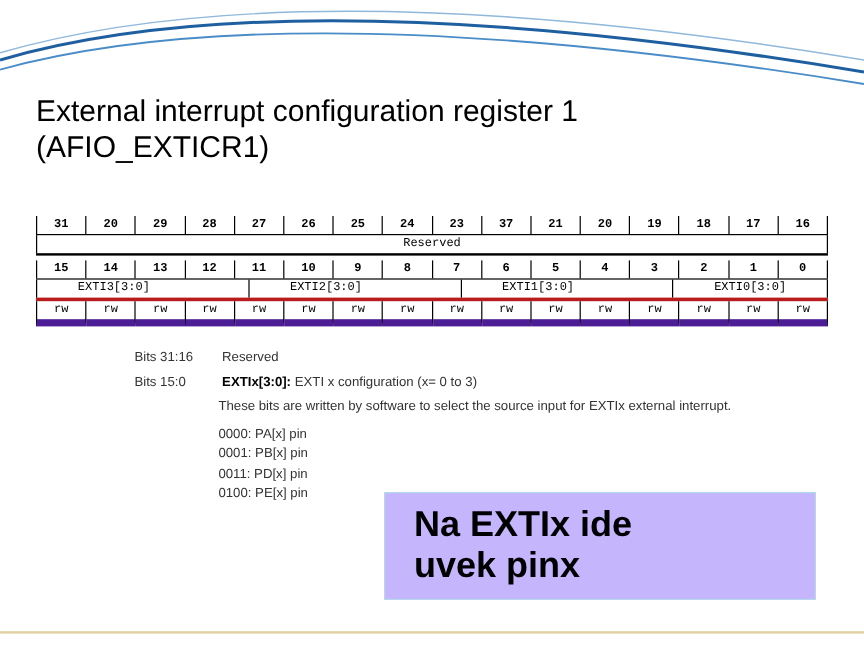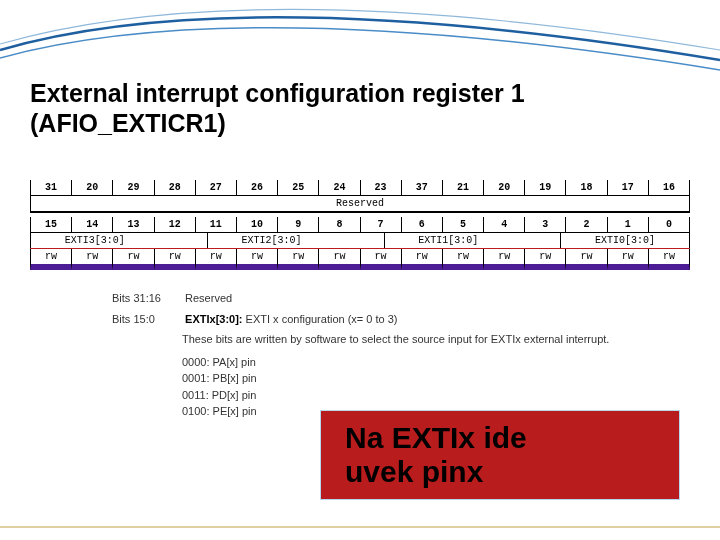--- a/index.html
+++ b/index.html
@@ -1,36 +1,36 @@
 <!DOCTYPE html>
 <html><head>
 <meta charset="utf-8">
 <style>
   * { margin: 0; padding: 0; box-sizing: border-box; }
   body { width: 720px; height: 540px; background: #fff; font-family: Arial, sans-serif; position: relative; overflow: hidden; }
   .swoosh { position: absolute; top: 0; left: 0; width: 720px; height: 80px; pointer-events: none; }
-  .title { position: absolute; top: 78px; left: 30px; font-family: "Trebuchet MS", "Segoe UI", sans-serif; font-size: 25px; color: #000; line-height: 1.2; font-weight: bold; }
+  .title { position: absolute; top: 78px; left: 30px; font-family: "Trebuchet MS", "Segoe UI", sans-serif; font-size: 25px; color: #000; line-height: 1.2; }
   .regtable { position: absolute; top: 180px; left: 30px; width: 660px; font-size: 10px; color: #000; }
   .row { display: flex; font-family: Liberation Mono, monospace; }
   .cell { flex: 1; text-align: center; padding: 2px 0; border-right: 1px solid #000; }
   .cell:first-child { border-left: 1px solid #000; }
   .bitnums { border-bottom: 1px solid #000; font-weight: bold; }
   .reserved-row { border-bottom: 2px solid #000; }
   .reserved-row .rcell { flex: 1; text-align: center; padding: 2px 0; border-left: 1px solid #000; border-right: 1px solid #000; }
   .bitnums2 { border-bottom: 1px solid #000; font-weight: bold; margin-top: 4px; }
-  .exti-row { border-bottom: 1px solid #b91c1c; gap: 48px; }
+  .exti-row { border-bottom: 3px solid #b91c1c; gap: 48px; }
   .exti-row .ecell { flex: 4; text-align: center; padding: 2px 0; border-left: 1px solid #000; }
   .exti-row .ecell:last-child { border-right: 1px solid #000; }
   .rw-row .cell { border-top: none; border-bottom: 6px solid #4c1d95; }
   .descblock { position: absolute; top: 290px; left: 112px; font-size: 11px; color: #333; line-height: 1.5; }
   .descblock .bitslabel { display: inline-block; width: 70px; }
   .descblock .bold { font-weight: bold; color: #000; }
   .descblock .ref { color: #0a63b5; font-style: italic; }
   .descblock .pins { margin-left: 70px; margin-top: 6px; }
-  .callout { position: absolute; left: 320px; top: 410px; width: 360px; height: 90px; background: #b91c1c; border: 1px solid #b7d7ec; display: flex; align-items: center; padding-left: 24px; }
+  .callout { position: absolute; left: 320px; top: 410px; width: 360px; height: 90px; background: #c4b5fd; border: 1px solid #b7d7ec; display: flex; align-items: center; padding-left: 24px; }
   .callout-text { font-family: Arial, sans-serif; font-weight: bold; font-size: 30px; color: #000; line-height: 1.15; }
   .footer-line { position: absolute; bottom: 12px; left: 0; width: 720px; height: 2px; background: #e0cfa0; }
 </style>
 </head>
 <body>
 
 <svg class="swoosh" viewBox="0 0 720 80">
   <path d="M 0 50 Q 240 -20 720 60" stroke="#1e5fa0" stroke-width="2.5" fill="none"></path>
   <path d="M 0 58 Q 240 -8 720 70" stroke="#4a8cc7" stroke-width="1.5" fill="none"></path>
   <path d="M 0 44 Q 250 -28 720 50" stroke="#8fb8da" stroke-width="1.2" fill="none"></path>

